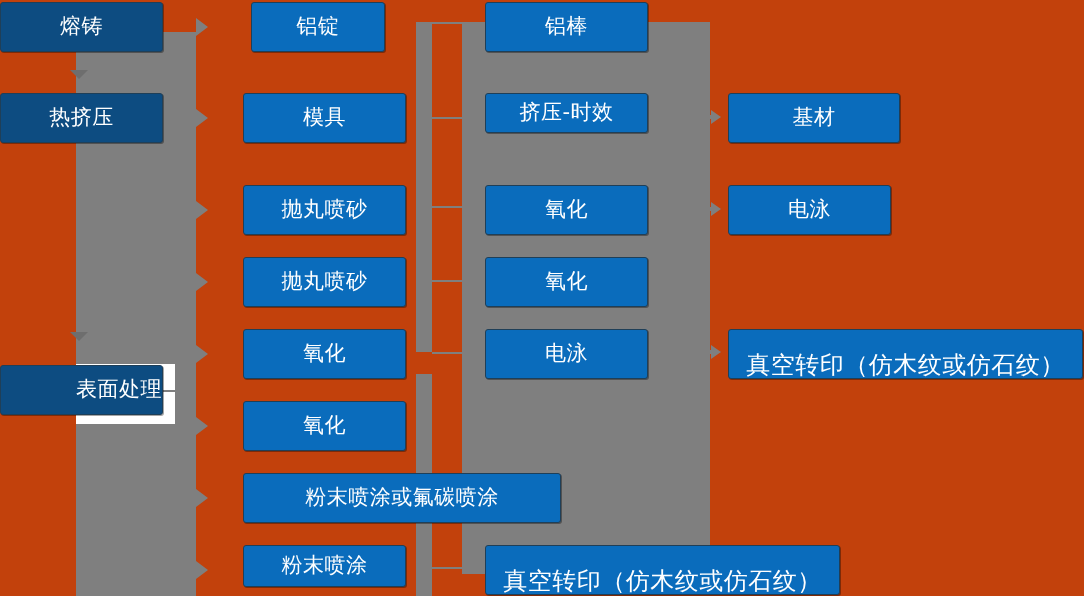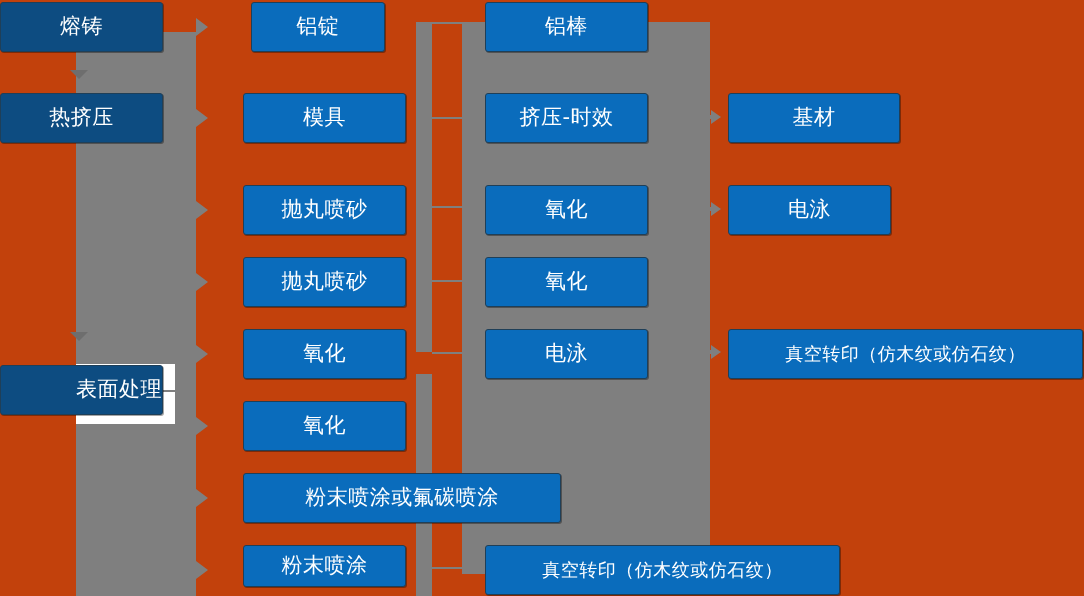--- a/index.html
+++ b/index.html
@@ -38,21 +38,21 @@
     letter-spacing:0.5px;
   }
   .box.stage-box{           
     background:#0d4c81;
     font-size:21px;
   }
   .box.step-box{            
     background:#0a6cbc;
     font-size:21px;
   }
-  .box.small-txt{font-size:18px;}
+  .box.small-txt{font-size:24px;align-items:flex-end;}
 
   
   .tick{
     position:absolute;
     background:#7f7f7f;
     height:2px;
   }
 
   
   .arrow{
@@ -170,21 +170,21 @@
   </div>
 
   <div class="box step-box" style="left:243px; top:545px; width:163px; height:42px;">
     <span>粉末喷涂</span>
   </div>
 
   <div class="box step-box" style="left:485px; top:2px; width:163px; height:50px;">
     <span>铝棒</span>
   </div>
 
-  <div class="box step-box" style="left:485px; top:93px; width:163px; height:50px;">
+  <div class="box step-box" style="left:485px; top:93px; width:163px; height:40px;">
     <span>挤压-时效</span>
   </div>
 
   <div class="box step-box" style="left:485px; top:185px; width:163px; height:50px;">
     <span>氧化</span>
   </div>
 
   <div class="box step-box" style="left:485px; top:257px; width:163px; height:50px;">
     <span>氧化</span>
   </div>

